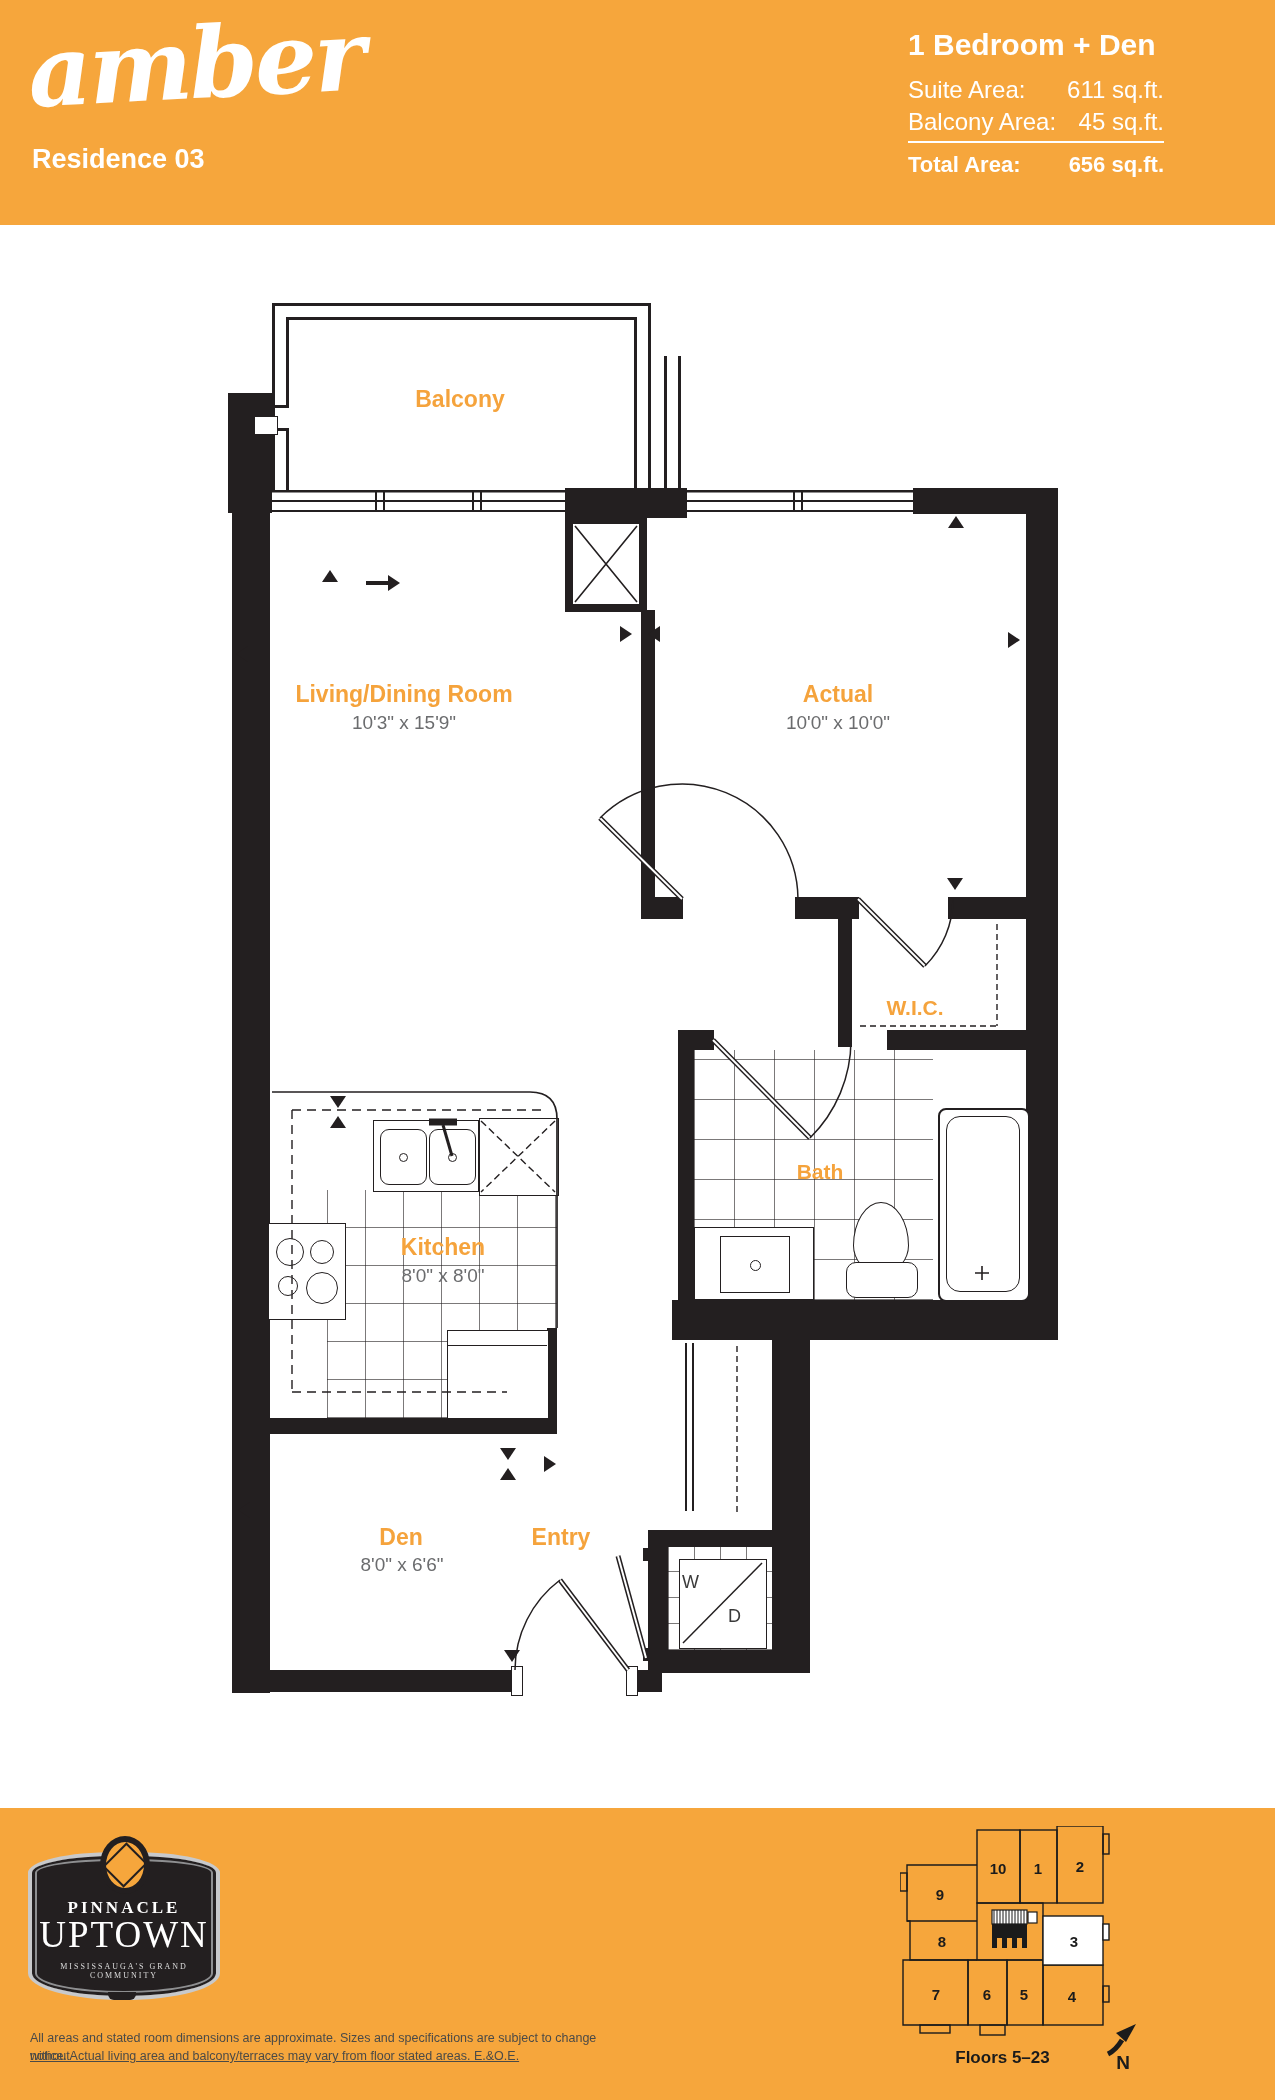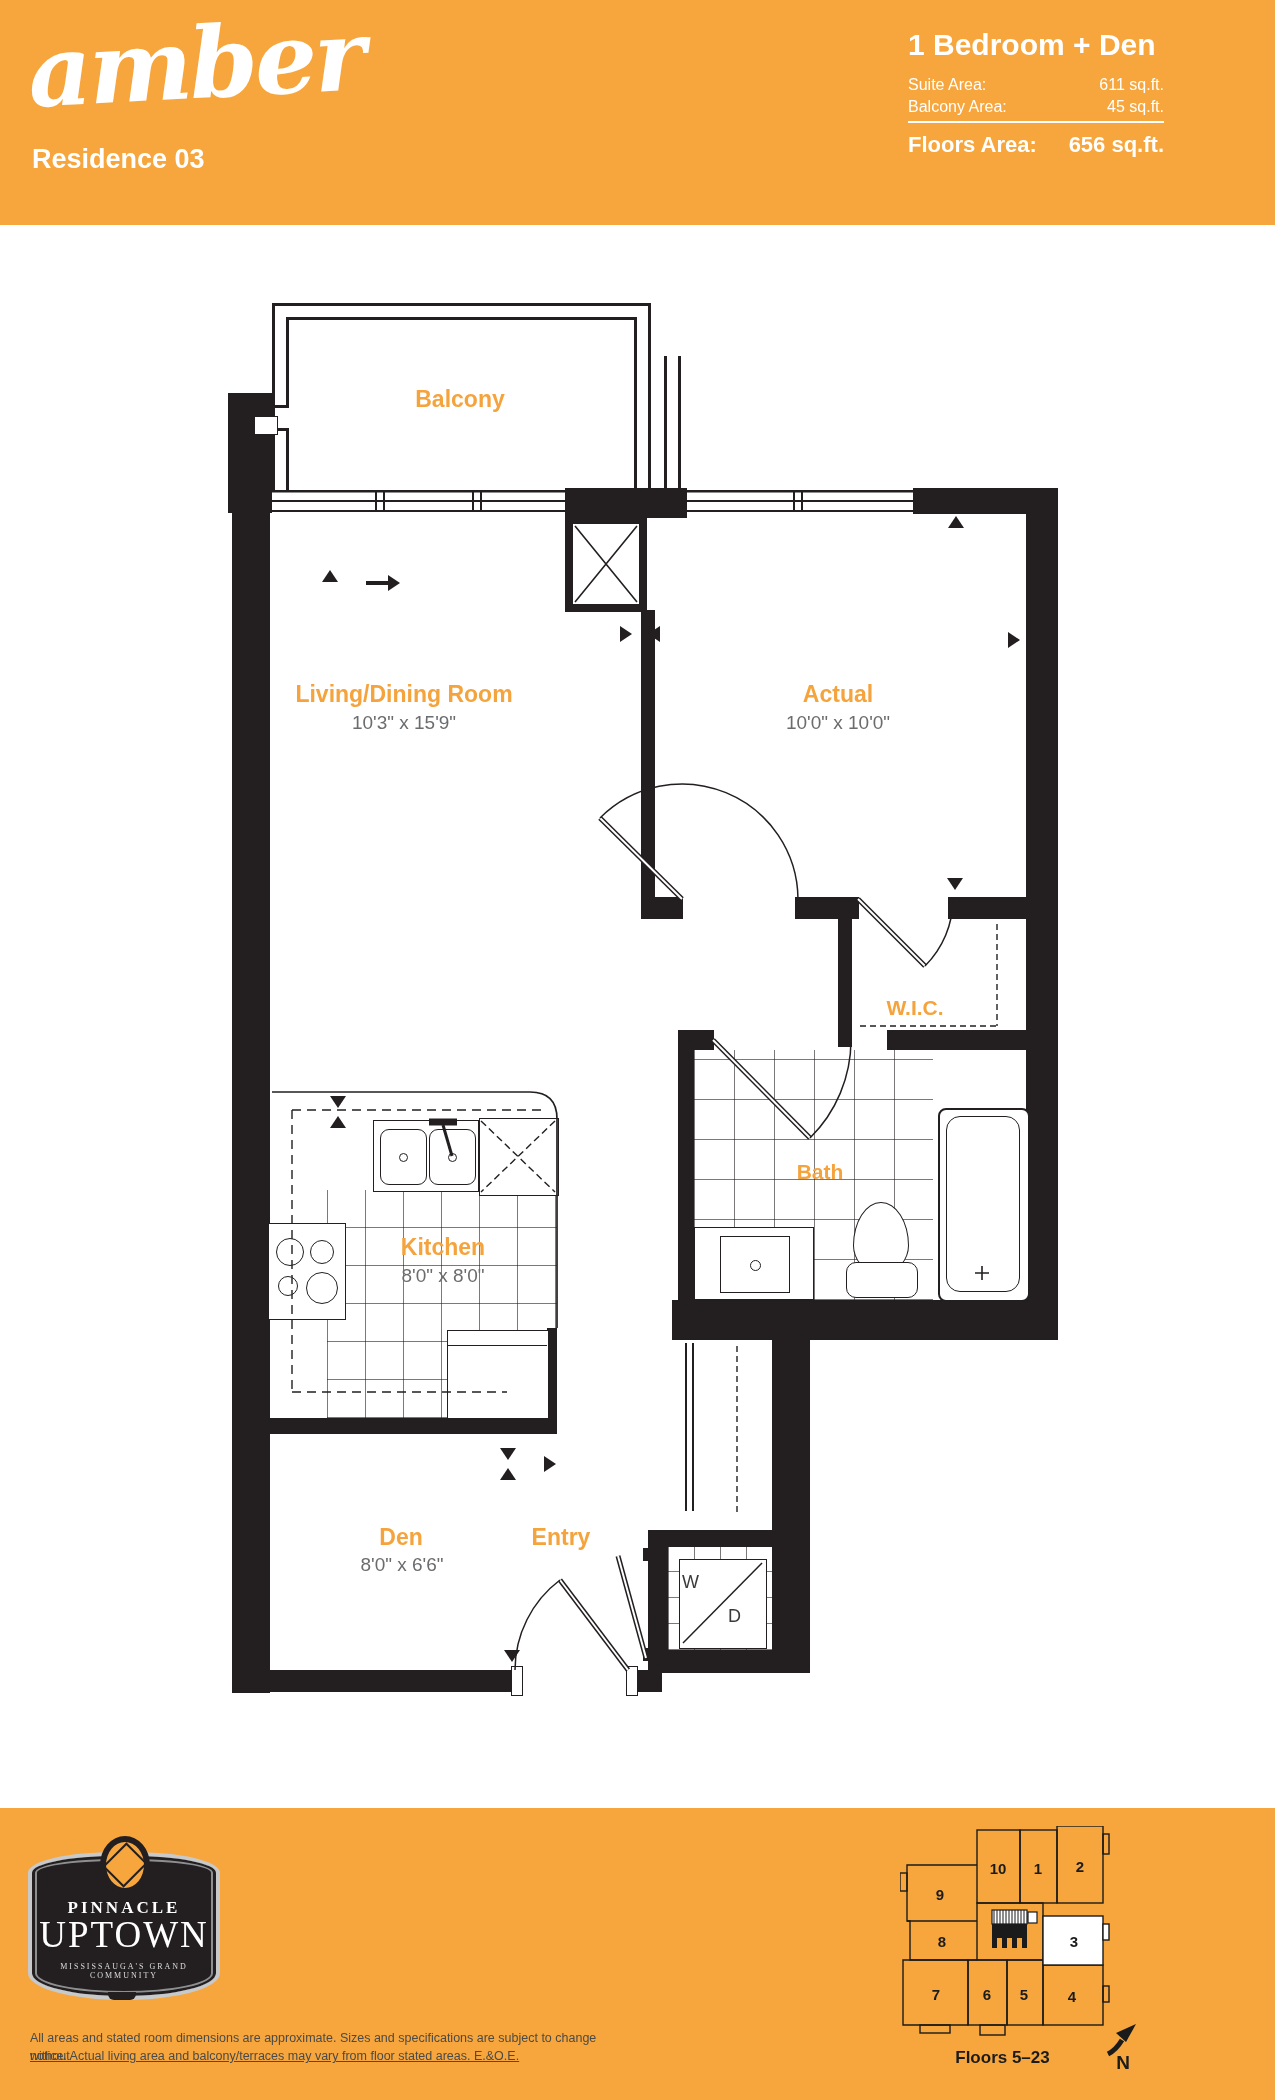--- a/index.html
+++ b/index.html
@@ -27,21 +27,21 @@
         linear-gradient(#231F20,#231F20) 0 0/100% 2.5px no-repeat,
         linear-gradient(#231F20,#231F20) 0 50%/100% 2px no-repeat,
         linear-gradient(#231F20,#231F20) 0 100%/100% 2.5px no-repeat,#fff;}
   .mull{position:absolute;top:0;width:2px;height:22px;background:#231F20;}
   .balline{position:absolute;background:#231F20;}
   #amber{position:absolute;left:28px;top:6px;color:#fff;font-family:"DejaVu Serif",serif;
          font-style:italic;font-weight:bold;font-size:98px;letter-spacing:-3px;transform:rotate(-3deg);}
   #residence{position:absolute;left:32px;top:144px;color:#fff;font-weight:bold;font-size:27px;}
   #hdr-right{position:absolute;left:908px;top:28px;width:256px;color:#fff;}
   #hdr-type{font-size:30px;font-weight:bold;text-align:left;white-space:nowrap;}
-  .arearow{display:flex;justify-content:space-between;font-size:16px;margin-top:4px;}
+  .arearow{display:flex;justify-content:space-between;font-size:24px;margin-top:4px;}
   #hdr-underline{height:2px;background:#fff;margin-top:5px;}
   .totalrow{display:flex;justify-content:space-between;font-size:22px;font-weight:bold;margin-top:9px;}
   #shield{position:absolute;left:28px;top:1852px;width:184px;height:140px;background:#231F20;
           border:4px solid #C8C9CB;border-radius:46% 46% 50% 50% / 14% 14% 18% 18%;
           box-shadow:inset 0 0 0 3px #231F20, inset 0 0 0 5px #8E8F91;}
   #gem{position:absolute;left:100px;top:1836px;width:38px;height:46px;background:#F6A63C;
        border:6px solid #231F20;border-radius:50%;}
   #gem::after{content:"";position:absolute;inset:6px 4px;border:2px solid #231F20;transform:rotate(45deg);}
   .logotxt{position:absolute;width:184px;left:32px;text-align:center;color:#fff;
            font-family:"Liberation Serif",serif;}
@@ -62,21 +62,21 @@
     <div class="arearow" style="margin-top:14px;">
       <span>Suite Area:</span>
       <span>611 sq.ft.</span>
     </div>
     <div class="arearow">
       <span>Balcony Area:</span>
       <span>45 sq.ft.</span>
     </div>
     <div id="hdr-underline"></div>
     <div class="totalrow">
-      <span>Floors Area:</span>
+      <span>Total Area:</span>
       <span>656 sq.ft.</span>
     </div>
   </div>
 
   <div class="balline" style="left:272px;top:303px;width:379px;height:3px;"></div>
   <div class="balline" style="left:272px;top:303px;width:3px;height:190px;"></div>
   <div class="balline" style="left:648px;top:303px;width:3px;height:190px;"></div>
   <div class="balline" style="left:286px;top:317px;width:351px;height:3px;"></div>
   <div class="balline" style="left:286px;top:317px;width:3px;height:90px;"></div>
   <div class="balline" style="left:286px;top:430px;width:3px;height:62px;"></div>

